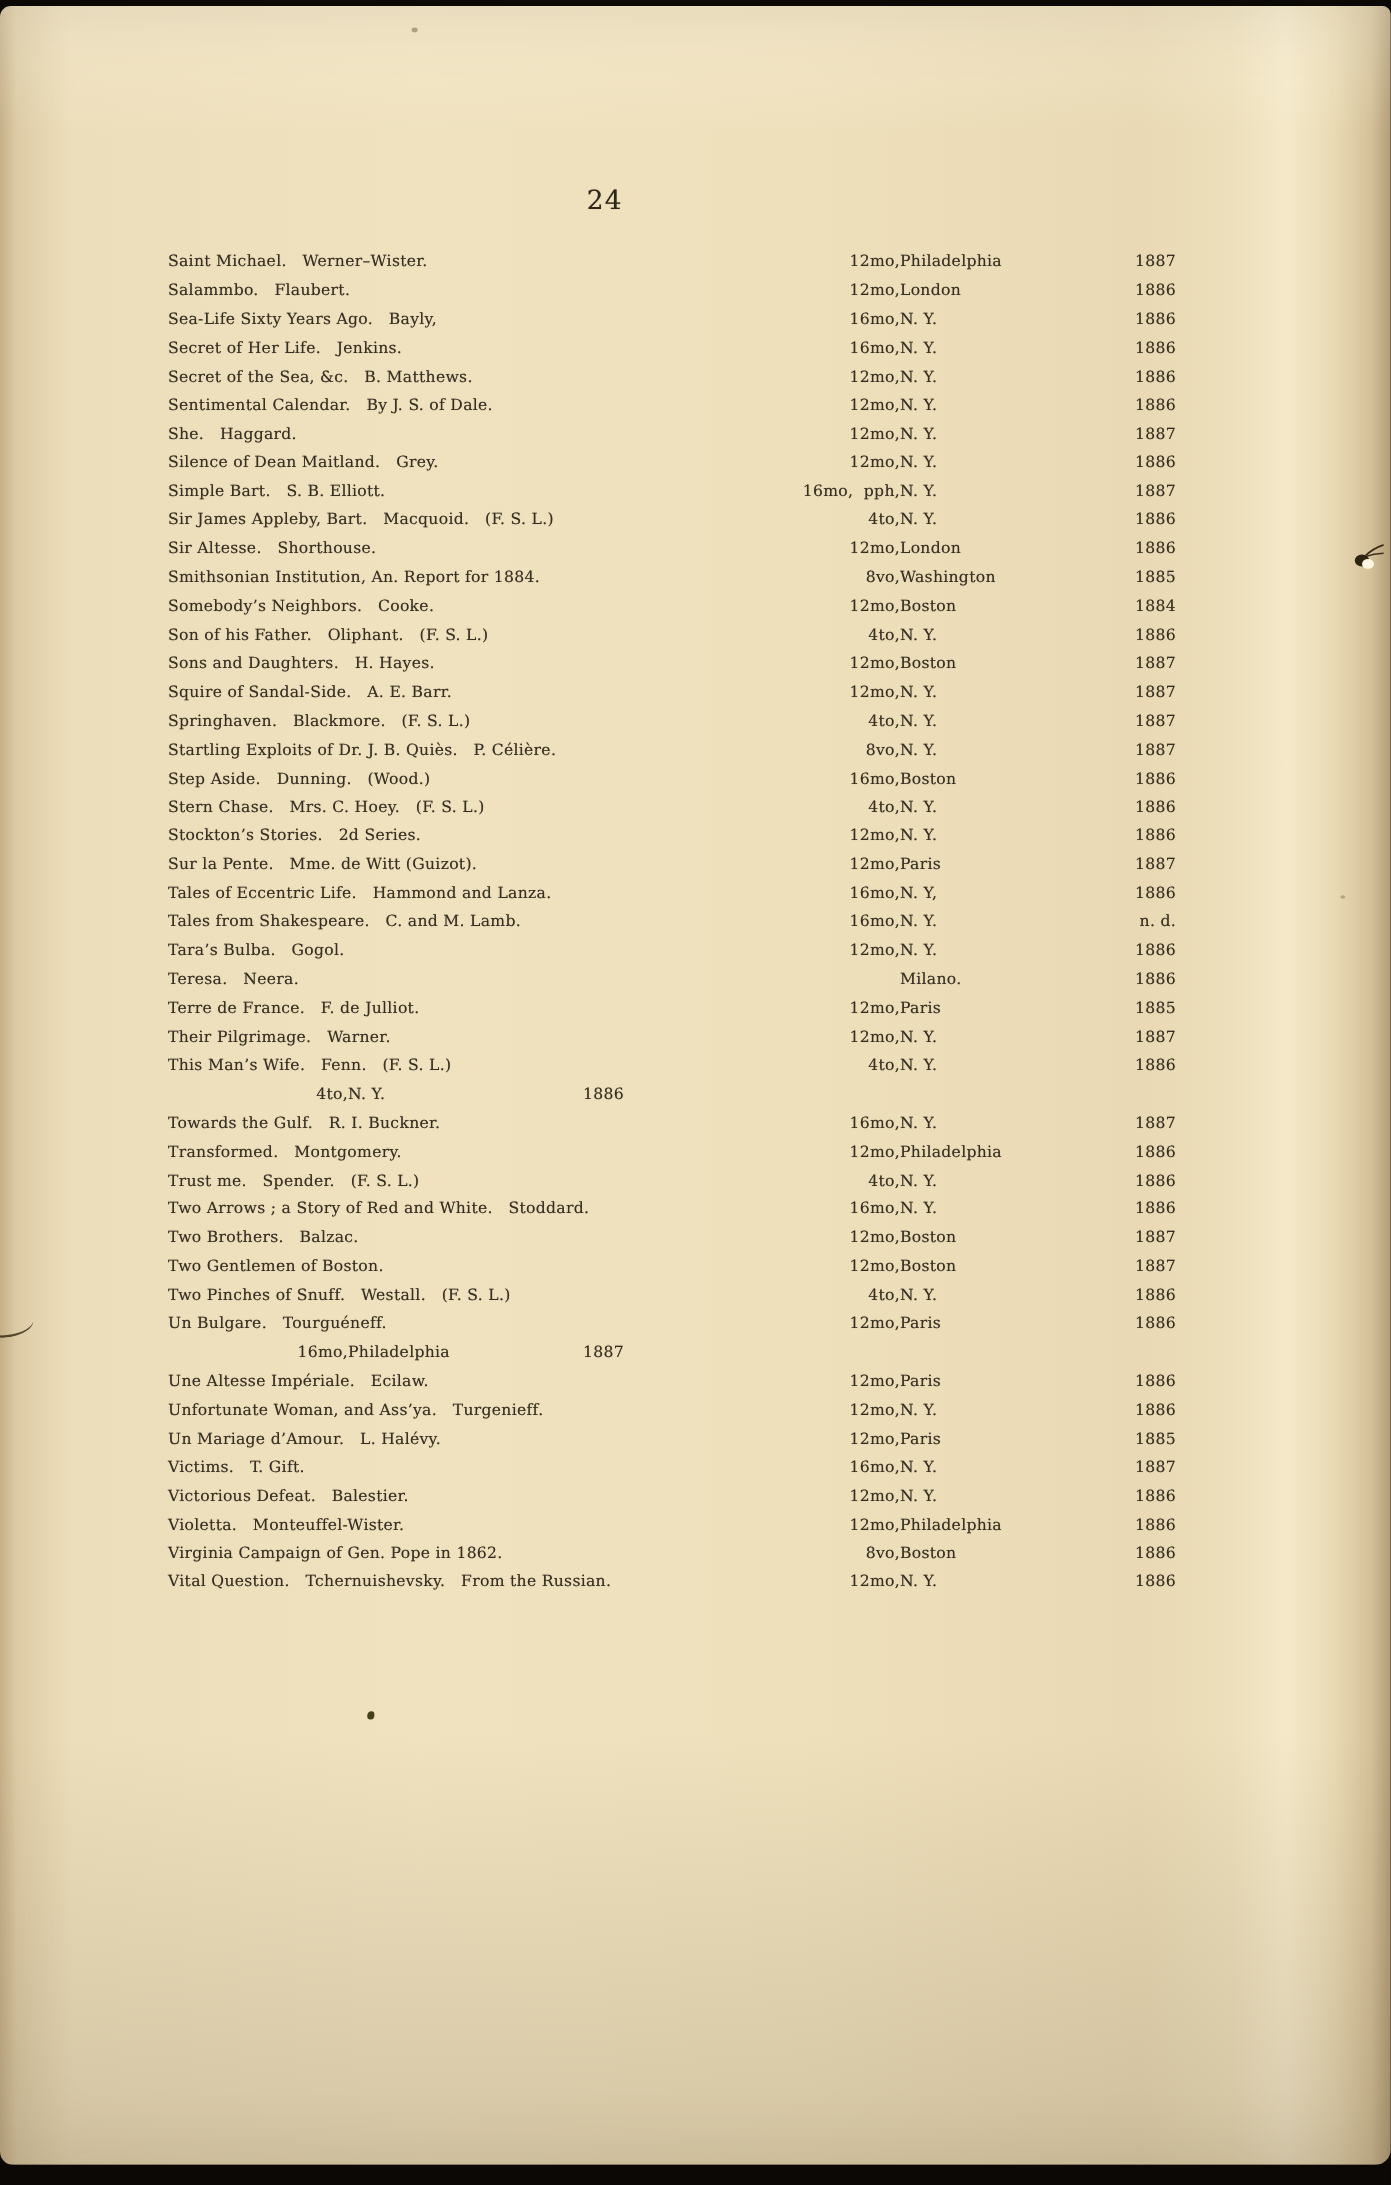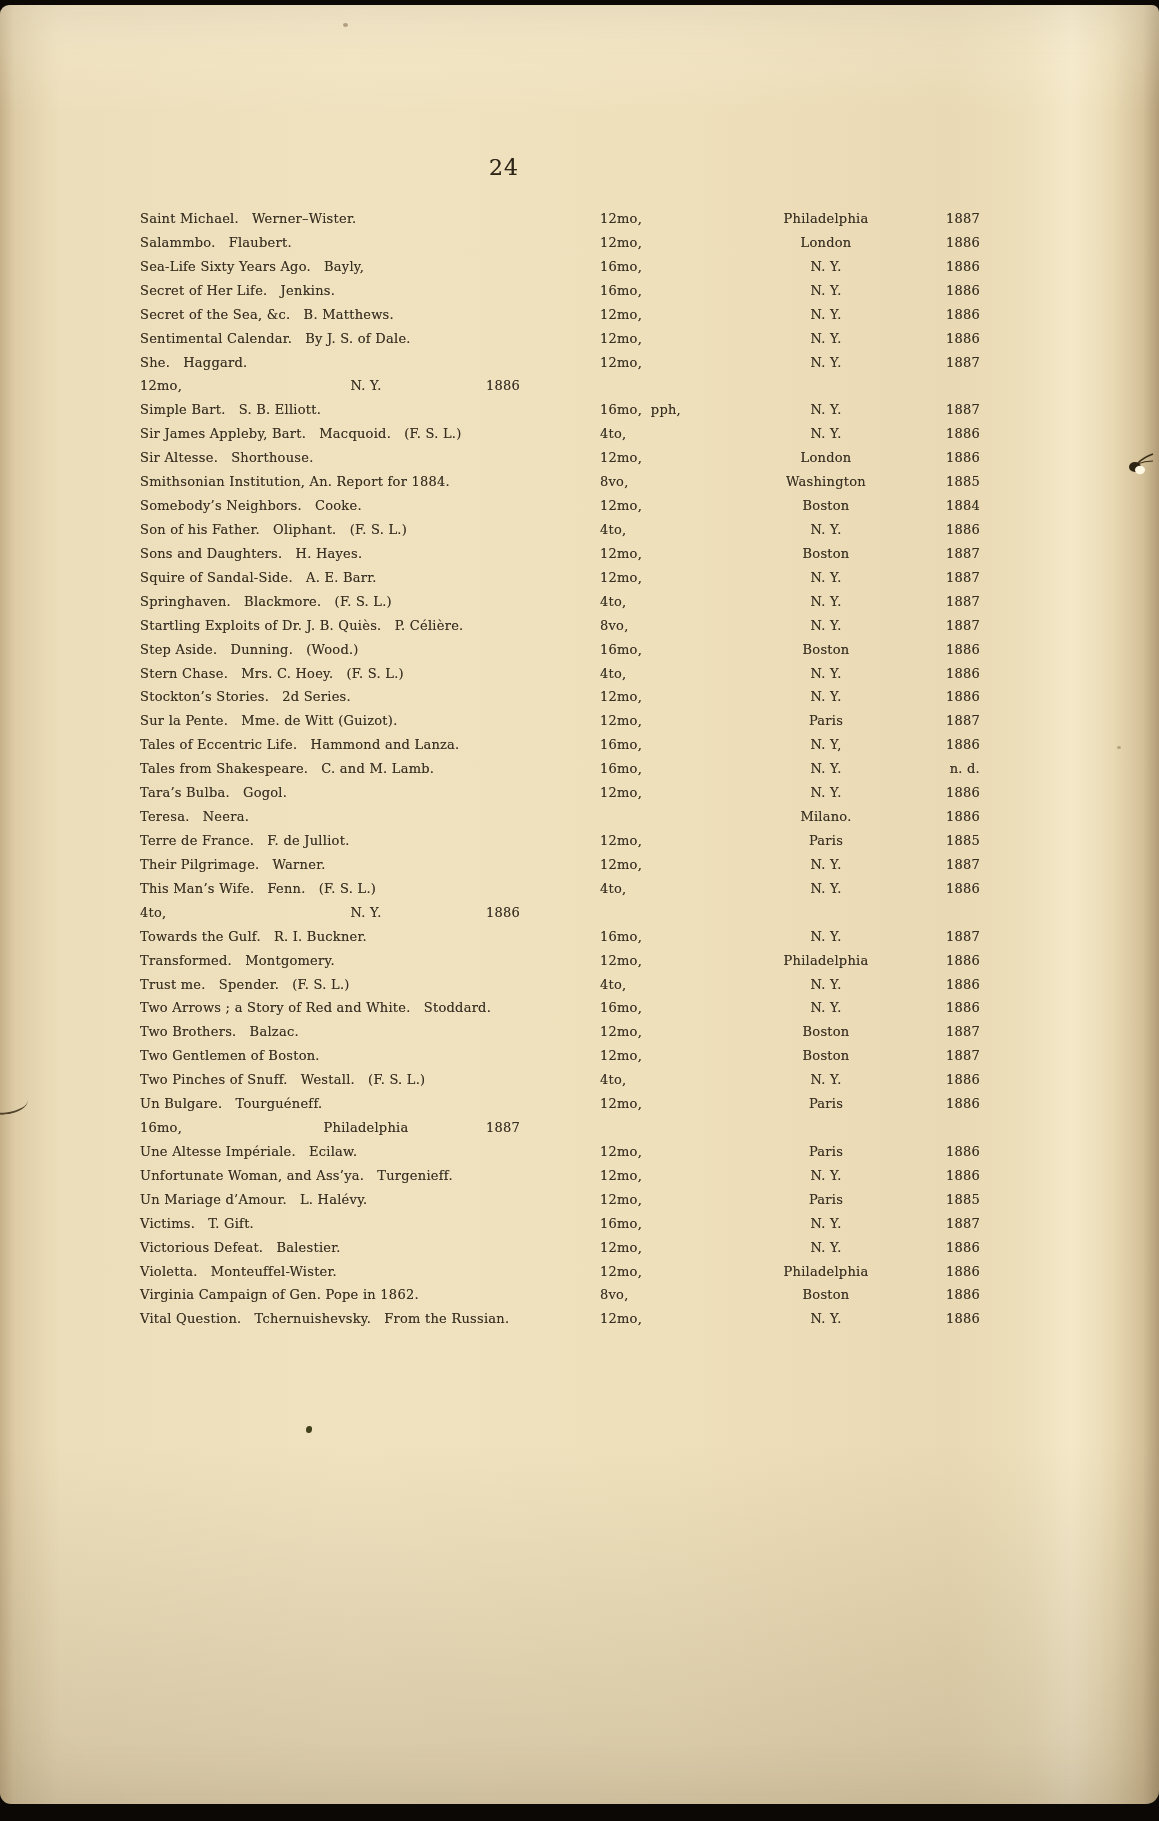--- a/index.html
+++ b/index.html
@@ -54,22 +54,22 @@
   .row{
     display:flex;
     height:23.93px;
     line-height:23.93px;
     font-size:13px;
     letter-spacing:.25px;
     color:#372f22;
     text-shadow:0 0 .6px rgba(55,47,34,.5);
   }
   .c-title{flex:1 1 0;min-width:0;white-space:pre;}
-  .c-fmt{width:150px;text-align:left;white-space:pre;flex:0 0 auto;}
-  .c-place{width:152px;text-align:center;white-space:pre;flex:0 0 auto;}
+  .c-fmt{width:150px;text-align:right;white-space:pre;flex:0 0 auto;}
+  .c-place{width:152px;text-align:left;white-space:pre;flex:0 0 auto;}
   .c-year{width:78px;text-align:right;white-space:pre;flex:0 0 auto;}
   
   .ink-blot{
     position:absolute;left:1124px;top:449px;width:30px;height:32px;pointer-events:none;
   }
   .pen-squiggle{
     position:absolute;left:-8px;top:1096px;width:36px;height:16px;
     border-bottom:2.5px solid rgba(58,45,22,.85);
     border-radius:0 0 70% 40%;
     transform:rotate(-7deg);
@@ -142,20 +142,21 @@
   </div>
 
   <div class="row">
     <span class="c-title">She.   Haggard.</span>
     <span class="c-fmt">12mo,</span>
     <span class="c-place">N. Y.</span>
     <span class="c-year">1887</span>
   </div>
 
   <div class="row">
+    <span class="c-title">Silence of Dean Maitland.   Grey.</span>
     <span class="c-fmt">12mo,</span>
     <span class="c-place">N. Y.</span>
     <span class="c-year">1886</span>
   </div>
 
   <div class="row">
     <span class="c-title">Simple Bart.   S. B. Elliott.</span>
     <span class="c-fmt">16mo,  pph,</span>
     <span class="c-place">N. Y.</span>
     <span class="c-year">1887</span>

